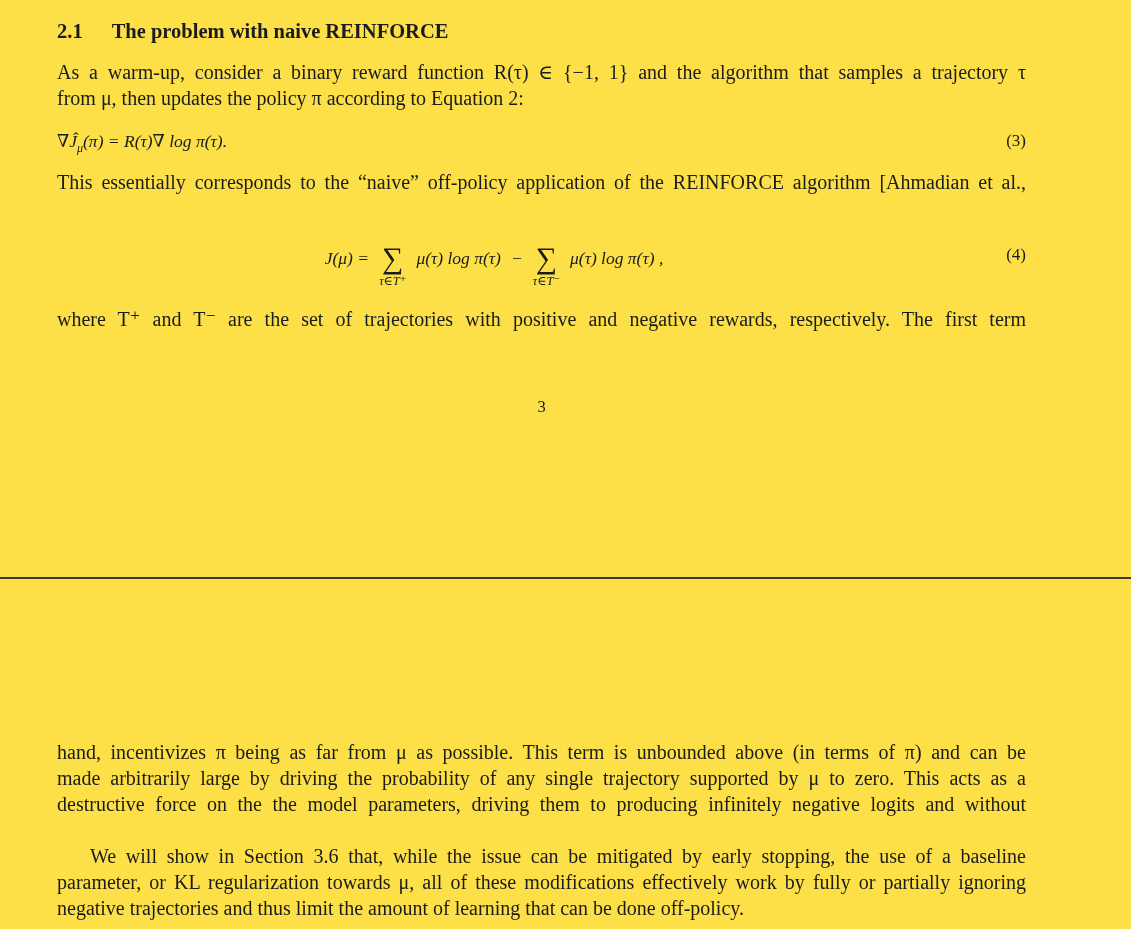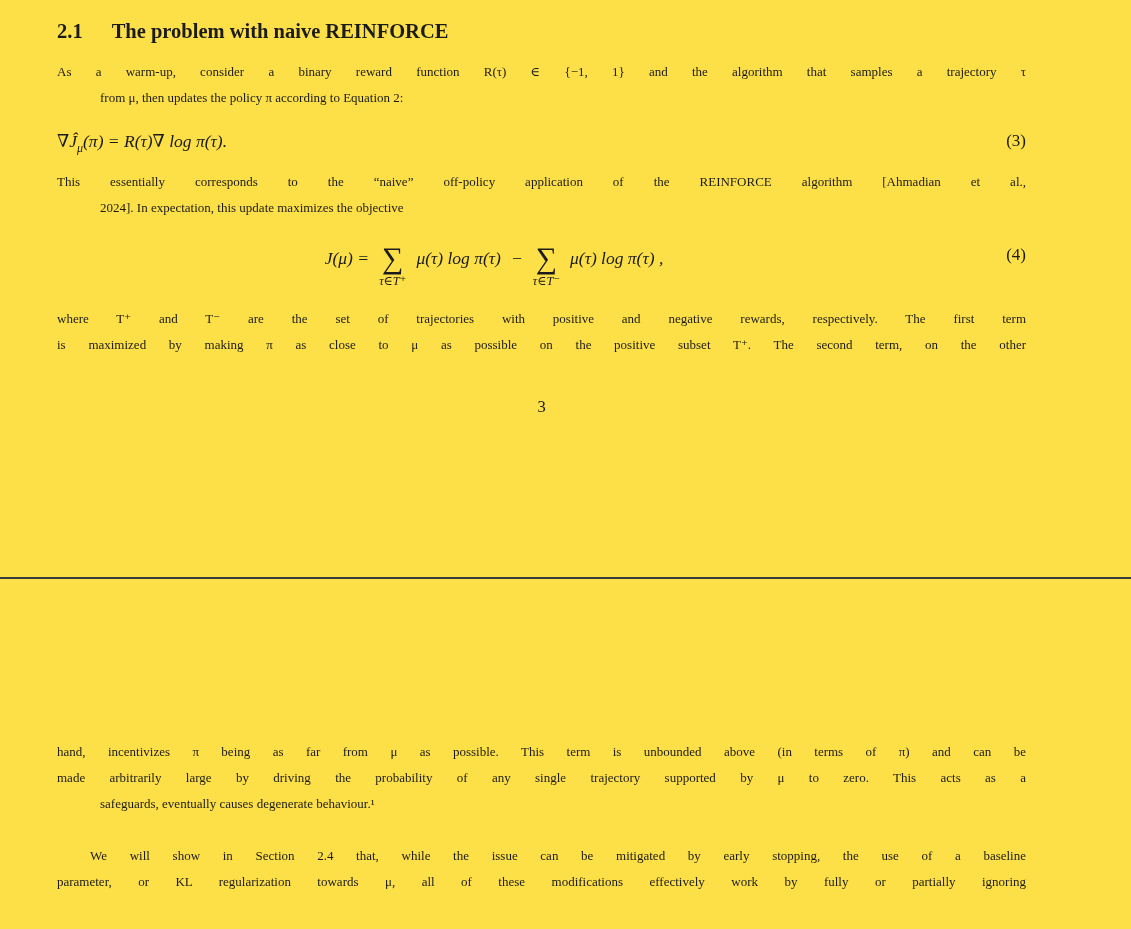--- a/index.html
+++ b/index.html
@@ -16,29 +16,29 @@
   .col { left: 57px; width: 969px; }
   .heading {
     top: 17px;
     font-size: 20.5px;
     font-weight: bold;
     line-height: 28px;
     white-space: nowrap;
   }
   .heading .hnum { margin-right: 29px; }
   .para {
-    font-size: 13px;
+    font-size: 20px;
     line-height: 26px;
   }
   .jline {
     display: block;
     text-align: justify;
     text-align-last: justify;
   }
-  .nline { display: block; text-align: left; margin-left: 43px; }
+  .nline { display: block; text-align: left; }
   .indent1 { text-indent: 33px; }
   .it { }
   .p1 { top: 59px; }
   .p2 { top: 169px; }
   .p3 { top: 306px; }
   .p4 { top: 739px; }
   .p5 { top: 843px; }
   .eqrow { height: 34px; }
   .eq3row { top: 126px; }
   .eqbody {
@@ -102,21 +102,20 @@
 
     <div class="abs col eqrow eq3row">
       <div class="eqbody">
         <span><span>∇Ĵ</span><sub>μ</sub><span>(π) = R(τ)∇ log π(τ).</span></span>
       </div>
       <span class="eqnum">(3)</span>
     </div>
 
     <div class="abs col para p2">
       <span class="jline">This essentially corresponds to the “naive” off-policy application of the REINFORCE algorithm [Ahmadian et al.,</span>
-      <span class="nline">2024]. In expectation, this update maximizes the objective</span>
     </div>
 
     <div class="abs col eq4row">
       <div class="eq4body">
         <span>J(μ) =</span>
         <span class="sum">
           <span class="sum-glyph">∑</span>
           <span class="sum-sub">τ∈T⁺</span>
         </span>
         <span>μ(τ) log π(τ)</span>
@@ -125,35 +124,35 @@
           <span class="sum-glyph">∑</span>
           <span class="sum-sub">τ∈T⁻</span>
         </span>
         <span>μ(τ) log π(τ) ,</span>
       </div>
       <span class="eqnum">(4)</span>
     </div>
 
     <div class="abs col para p3">
       <span class="jline">where T⁺ and T⁻ are the set of trajectories with positive and negative rewards, respectively. The first term</span>
-      <span class="jline">is maximized by making π as close to μ as possible on the positive subset T⁺. The second term, on the other</span>
     </div>
 
     <div class="abs col pagenum">3</div>
   </div>
 
   <div class="abs divider"></div>
 
   <div>
 
     <div class="abs col para p4">
       <span class="jline"><span>hand, incentivizes π being </span><span class="it">as far from μ as possible.</span><span> This term is unbounded above (in terms of π) and can be</span></span>
       <span class="jline">made arbitrarily large by driving the probability of any single trajectory supported by μ to zero. This acts as a</span>
-      <span class="nline">safeguards, eventually causes degenerate behaviour.¹</span>
+      <span class="jline">destructive force on the the model parameters, driving them to producing infinitely negative logits and without</span>
     </div>
 
     <div class="abs col para p5">
-      <span class="jline indent1">We will show in Section 2.4 that, while the issue can be mitigated by early stopping, the use of a baseline</span>
+      <span class="jline indent1">We will show in Section 3.6 that, while the issue can be mitigated by early stopping, the use of a baseline</span>
       <span class="jline">parameter, or KL regularization towards μ, all of these modifications effectively work by fully or partially ignoring</span>
+      <span class="nline">negative trajectories and thus limit the amount of learning that can be done off-policy.</span>
     </div>
   </div>
 
 </div>
 
 </body></html>

